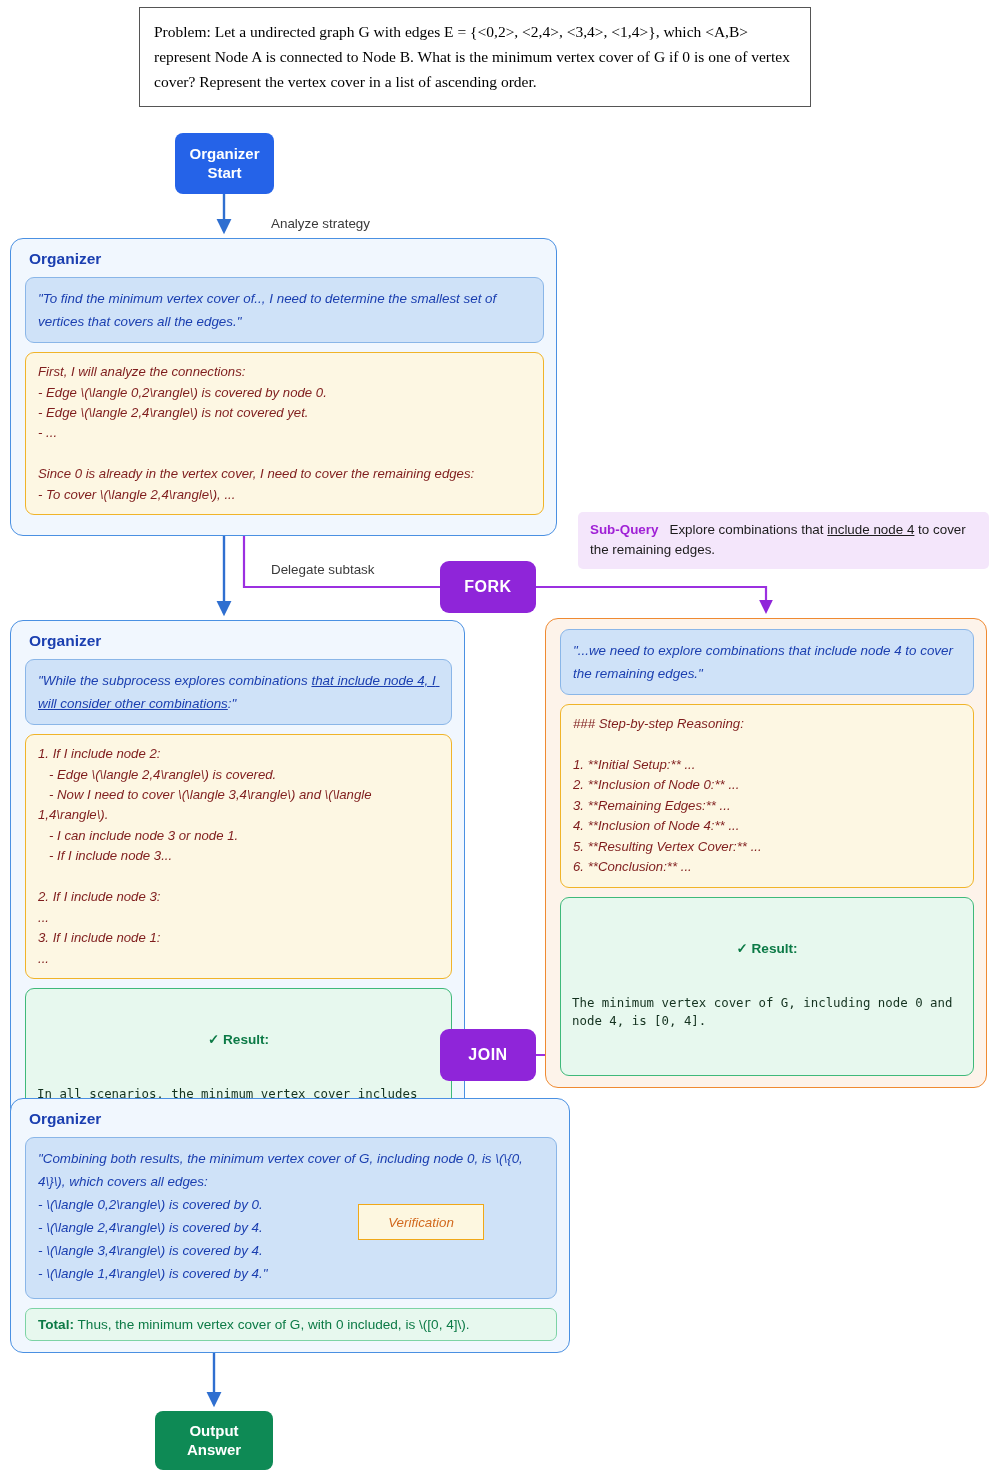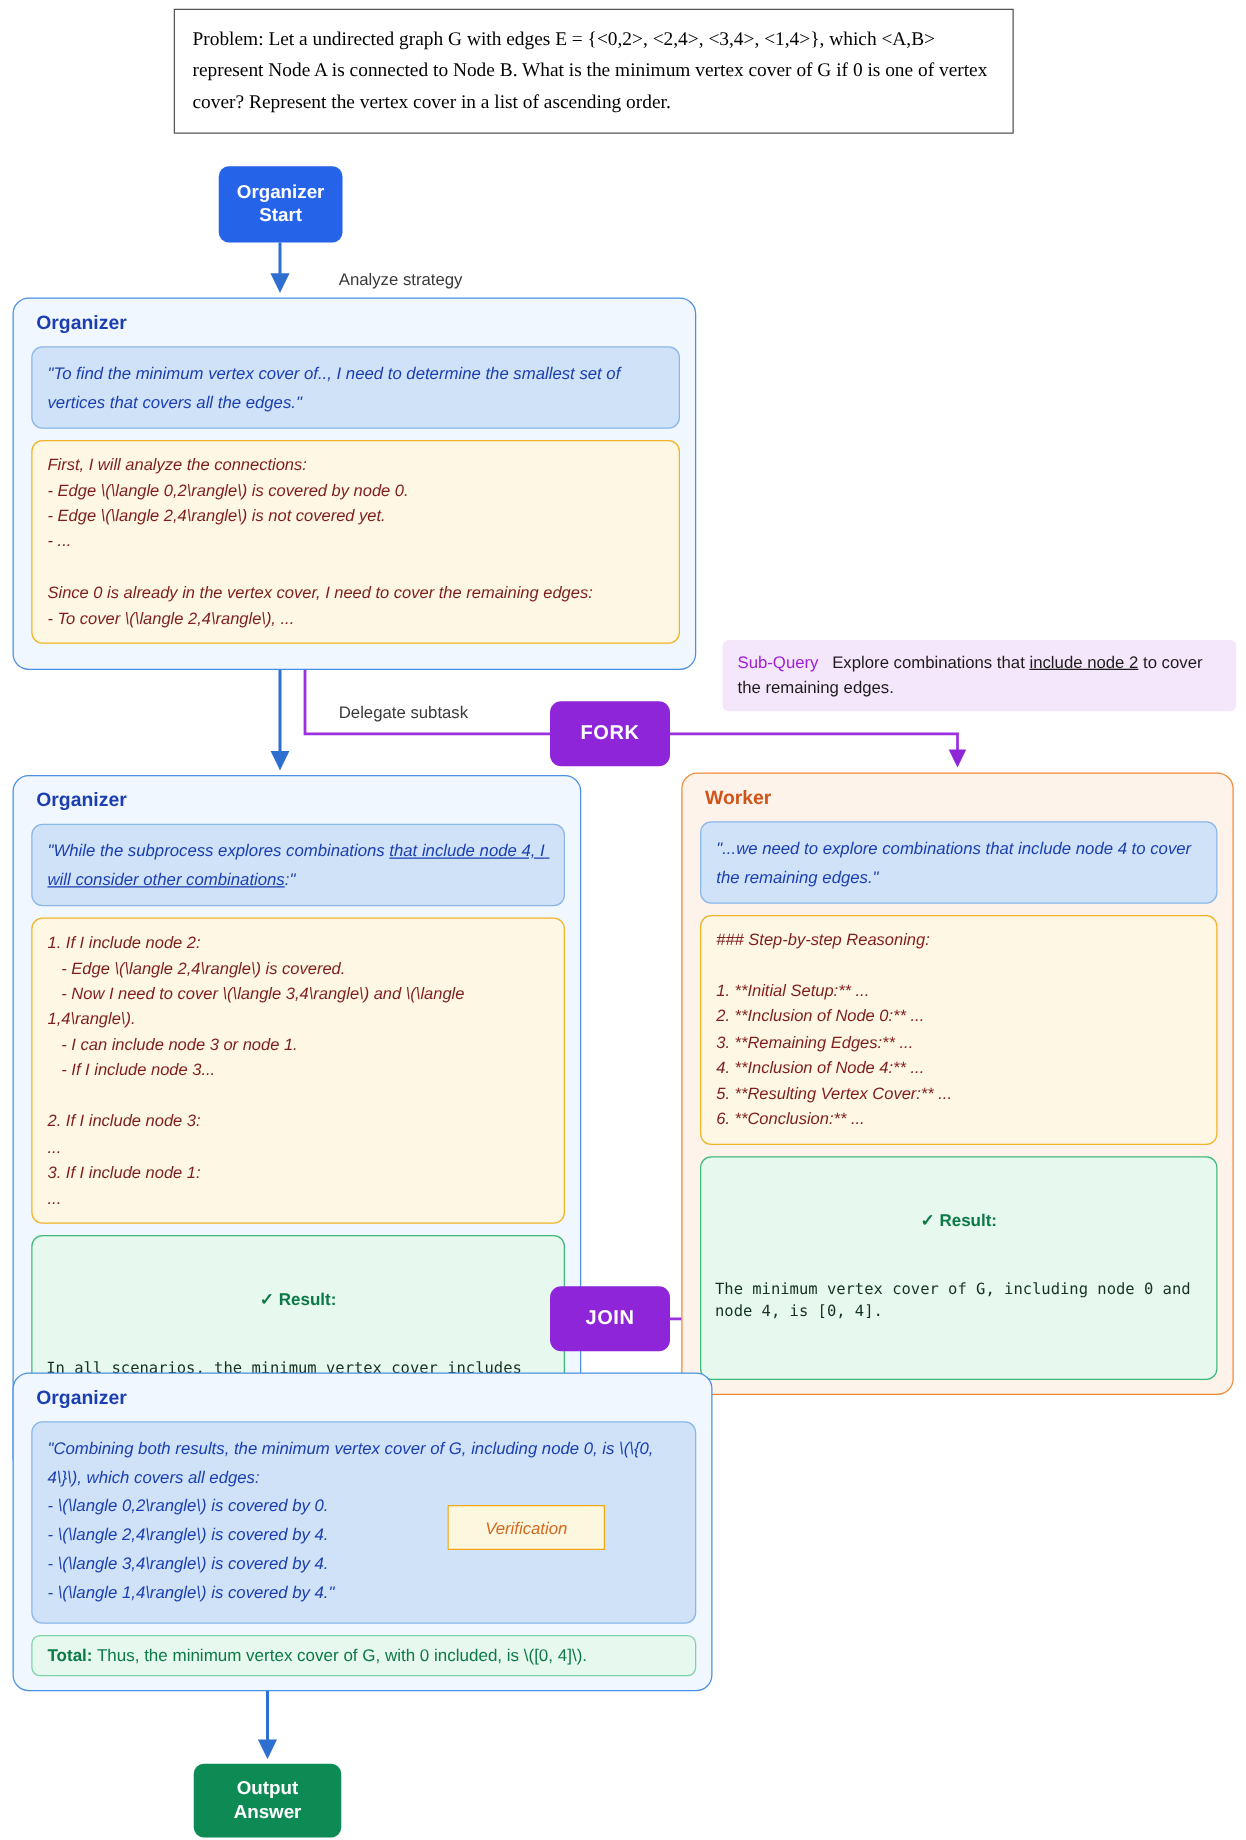--- a/index.html
+++ b/index.html
@@ -170,21 +170,21 @@
     box-sizing: border-box;
     background: #f4e6fb;
     border-radius: 5px;
     padding: 8px 10px 9px 12px;
     font-size: 13.4px;
     line-height: 1.5;
     color: #1c1c1c;
   }
   .subquery .sq-label {
     color: #a021d6;
-    font-weight: normal;
+    font-weight: bold;
     margin-right: 11px;
   }
   
   .verif-badge {
     position: absolute;
     left: 358px; top: 1204px;
     width: 126px; height: 36px;
     box-sizing: border-box;
     border: 1.5px solid #f0a818;
     border-radius: 0;
@@ -263,21 +263,21 @@
     <div class="blk blk-reason">First, I will analyze the connections:
 - Edge \(\langle 0,2\rangle\) is covered by node 0.
 - Edge \(\langle 2,4\rangle\) is not covered yet.
 - ...
 
 Since 0 is already in the vertex cover, I need to cover the remaining edges:
 - To cover \(\langle 2,4\rangle\), ...</div>
   </div>
 
   <div class="subquery">
-    <span class="sq-label">Sub-Query</span><span>Explore combinations that </span><u>include node 2</u><span> to cover the remaining edges.</span>
+    <span class="sq-label">Sub-Query</span><span>Explore combinations that </span><u>include node 4</u><span> to cover the remaining edges.</span>
   </div>
 
   <div class="ctrl-node node-fork">
     <span>FORK</span>
   </div>
 
   <div class="panel organizer" id="panel-org-2">
     <div class="panel-title">Organizer</div>
     <div class="blk blk-quote"><span>"While the subprocess explores combinations </span><u>that include node 4, I will consider other combinations</u><span>:"</span></div>
     <div class="blk blk-reason">1. If I include node 2:
@@ -291,21 +291,20 @@
 3. If I include node 1:
 ...</div>
     <div class="blk blk-result">
       <div class="result-head">✓ Result:</div>
       <div class="result-body">In all scenarios, the minimum vertex cover includes
 nodes 0, 1, 2, and 3.</div>
     </div>
   </div>
 
   <div class="panel worker" id="panel-worker">
-    <div class="panel-title">Worker</div>
     <div class="blk blk-quote">"...we need to explore combinations that include node 4 to cover the remaining edges."</div>
     <div class="blk blk-reason">### Step-by-step Reasoning:
 
 1. **Initial Setup:** ...
 2. **Inclusion of Node 0:** ...
 3. **Remaining Edges:** ...
 4. **Inclusion of Node 4:** ...
 5. **Resulting Vertex Cover:** ...
 6. **Conclusion:** ...</div>
     <div class="blk blk-result">

